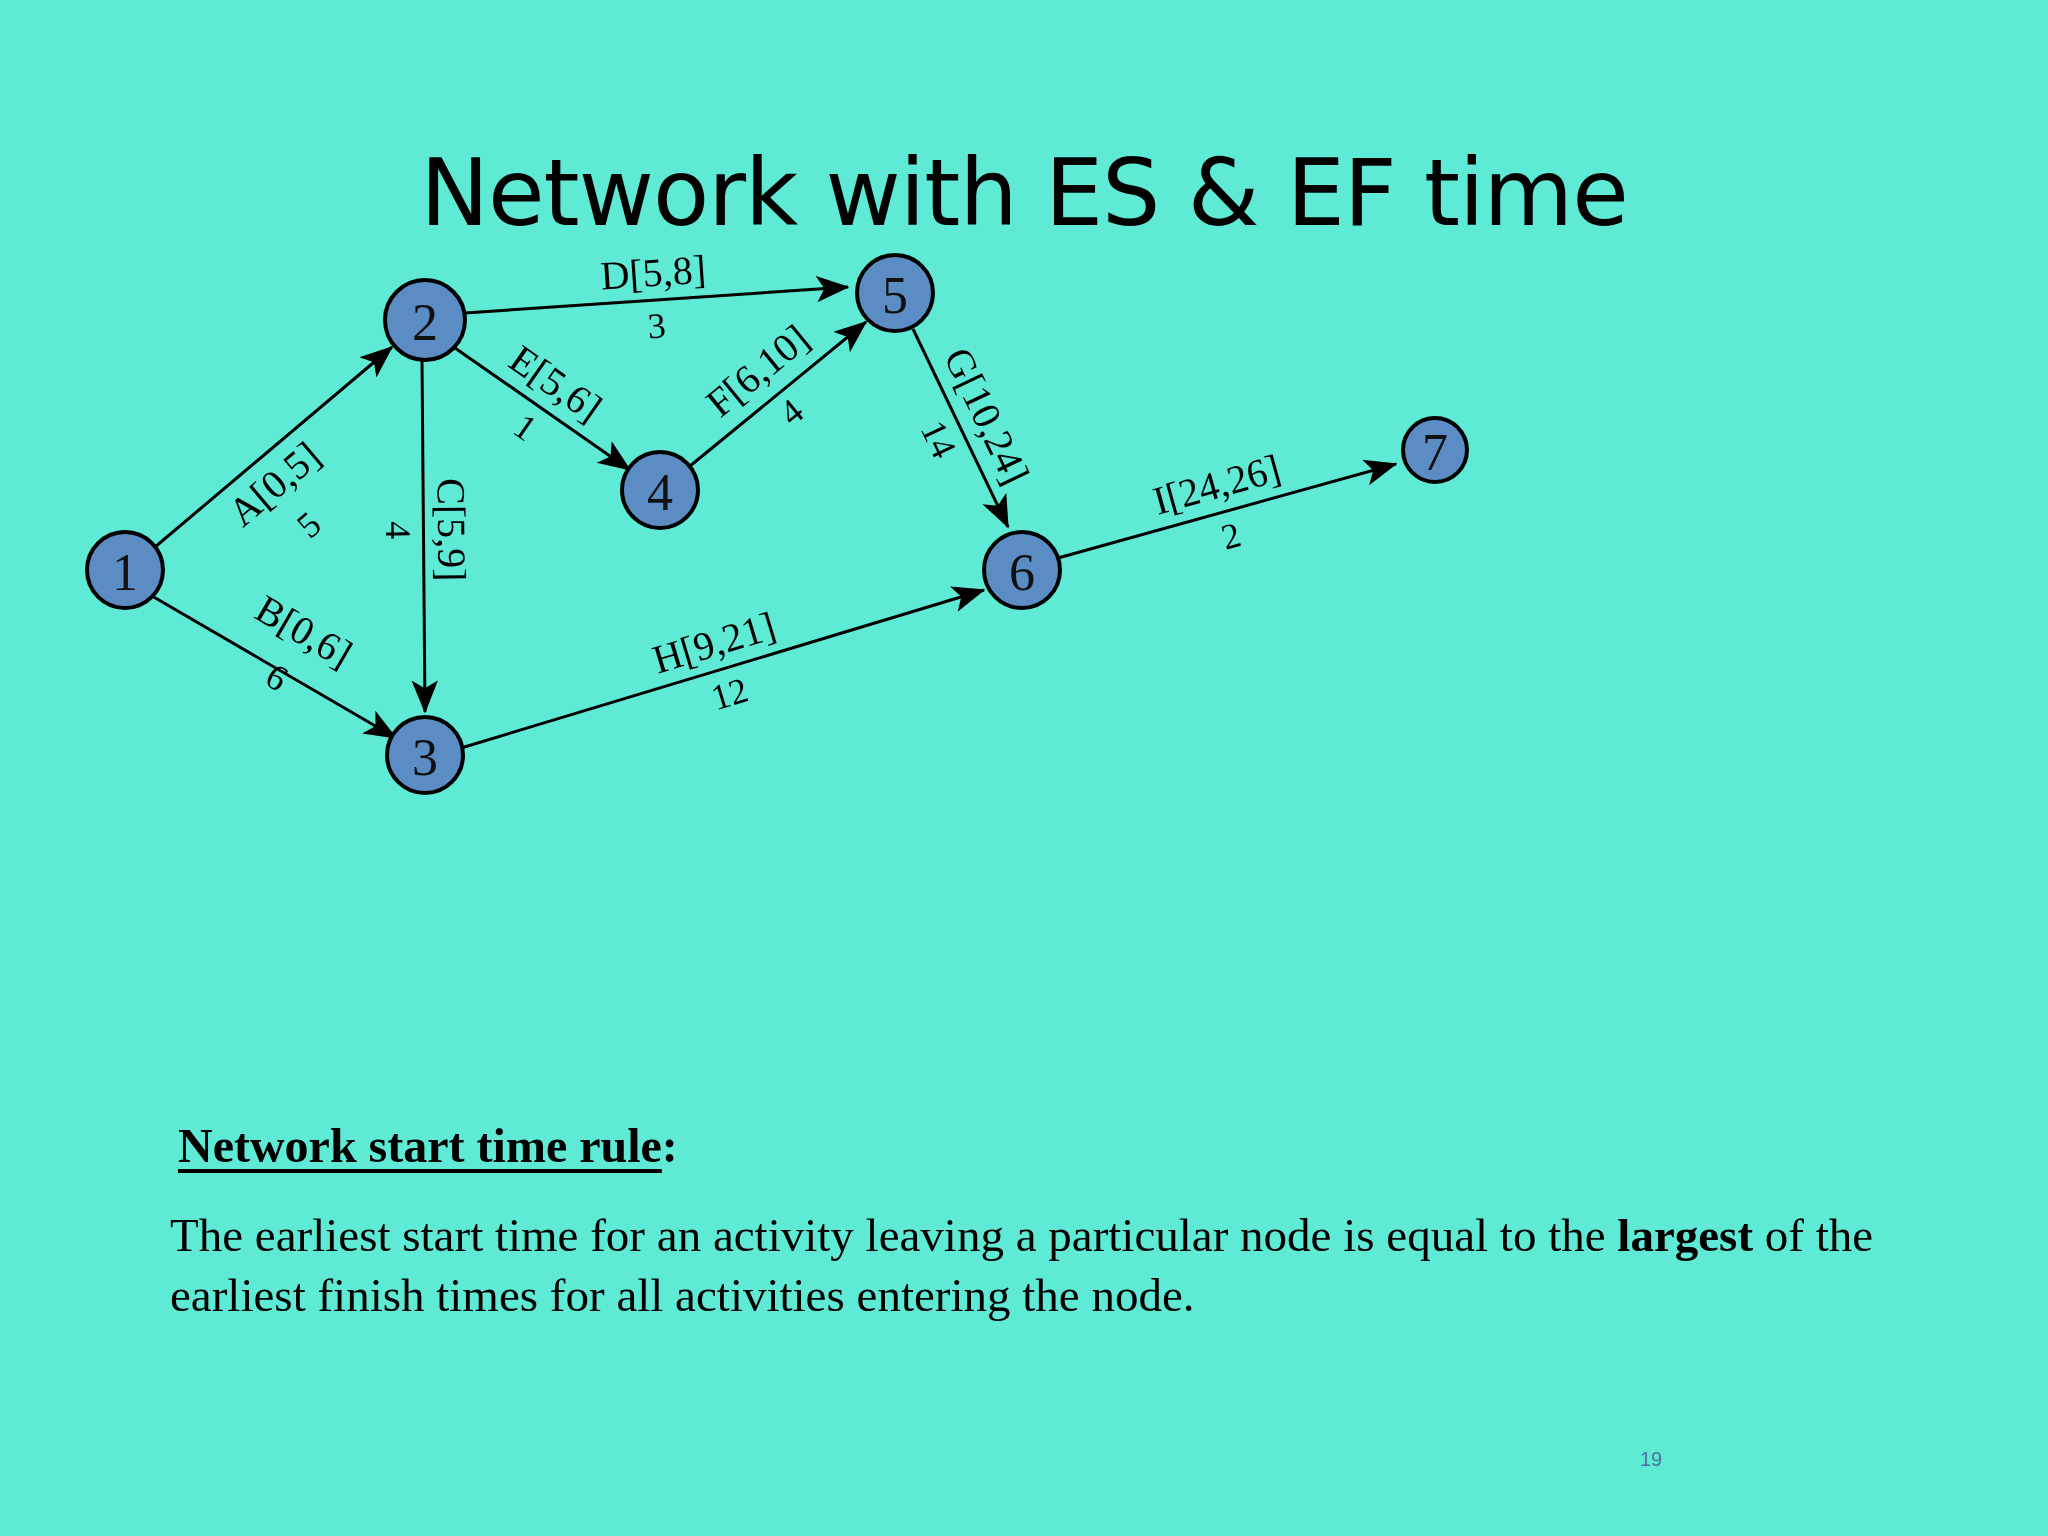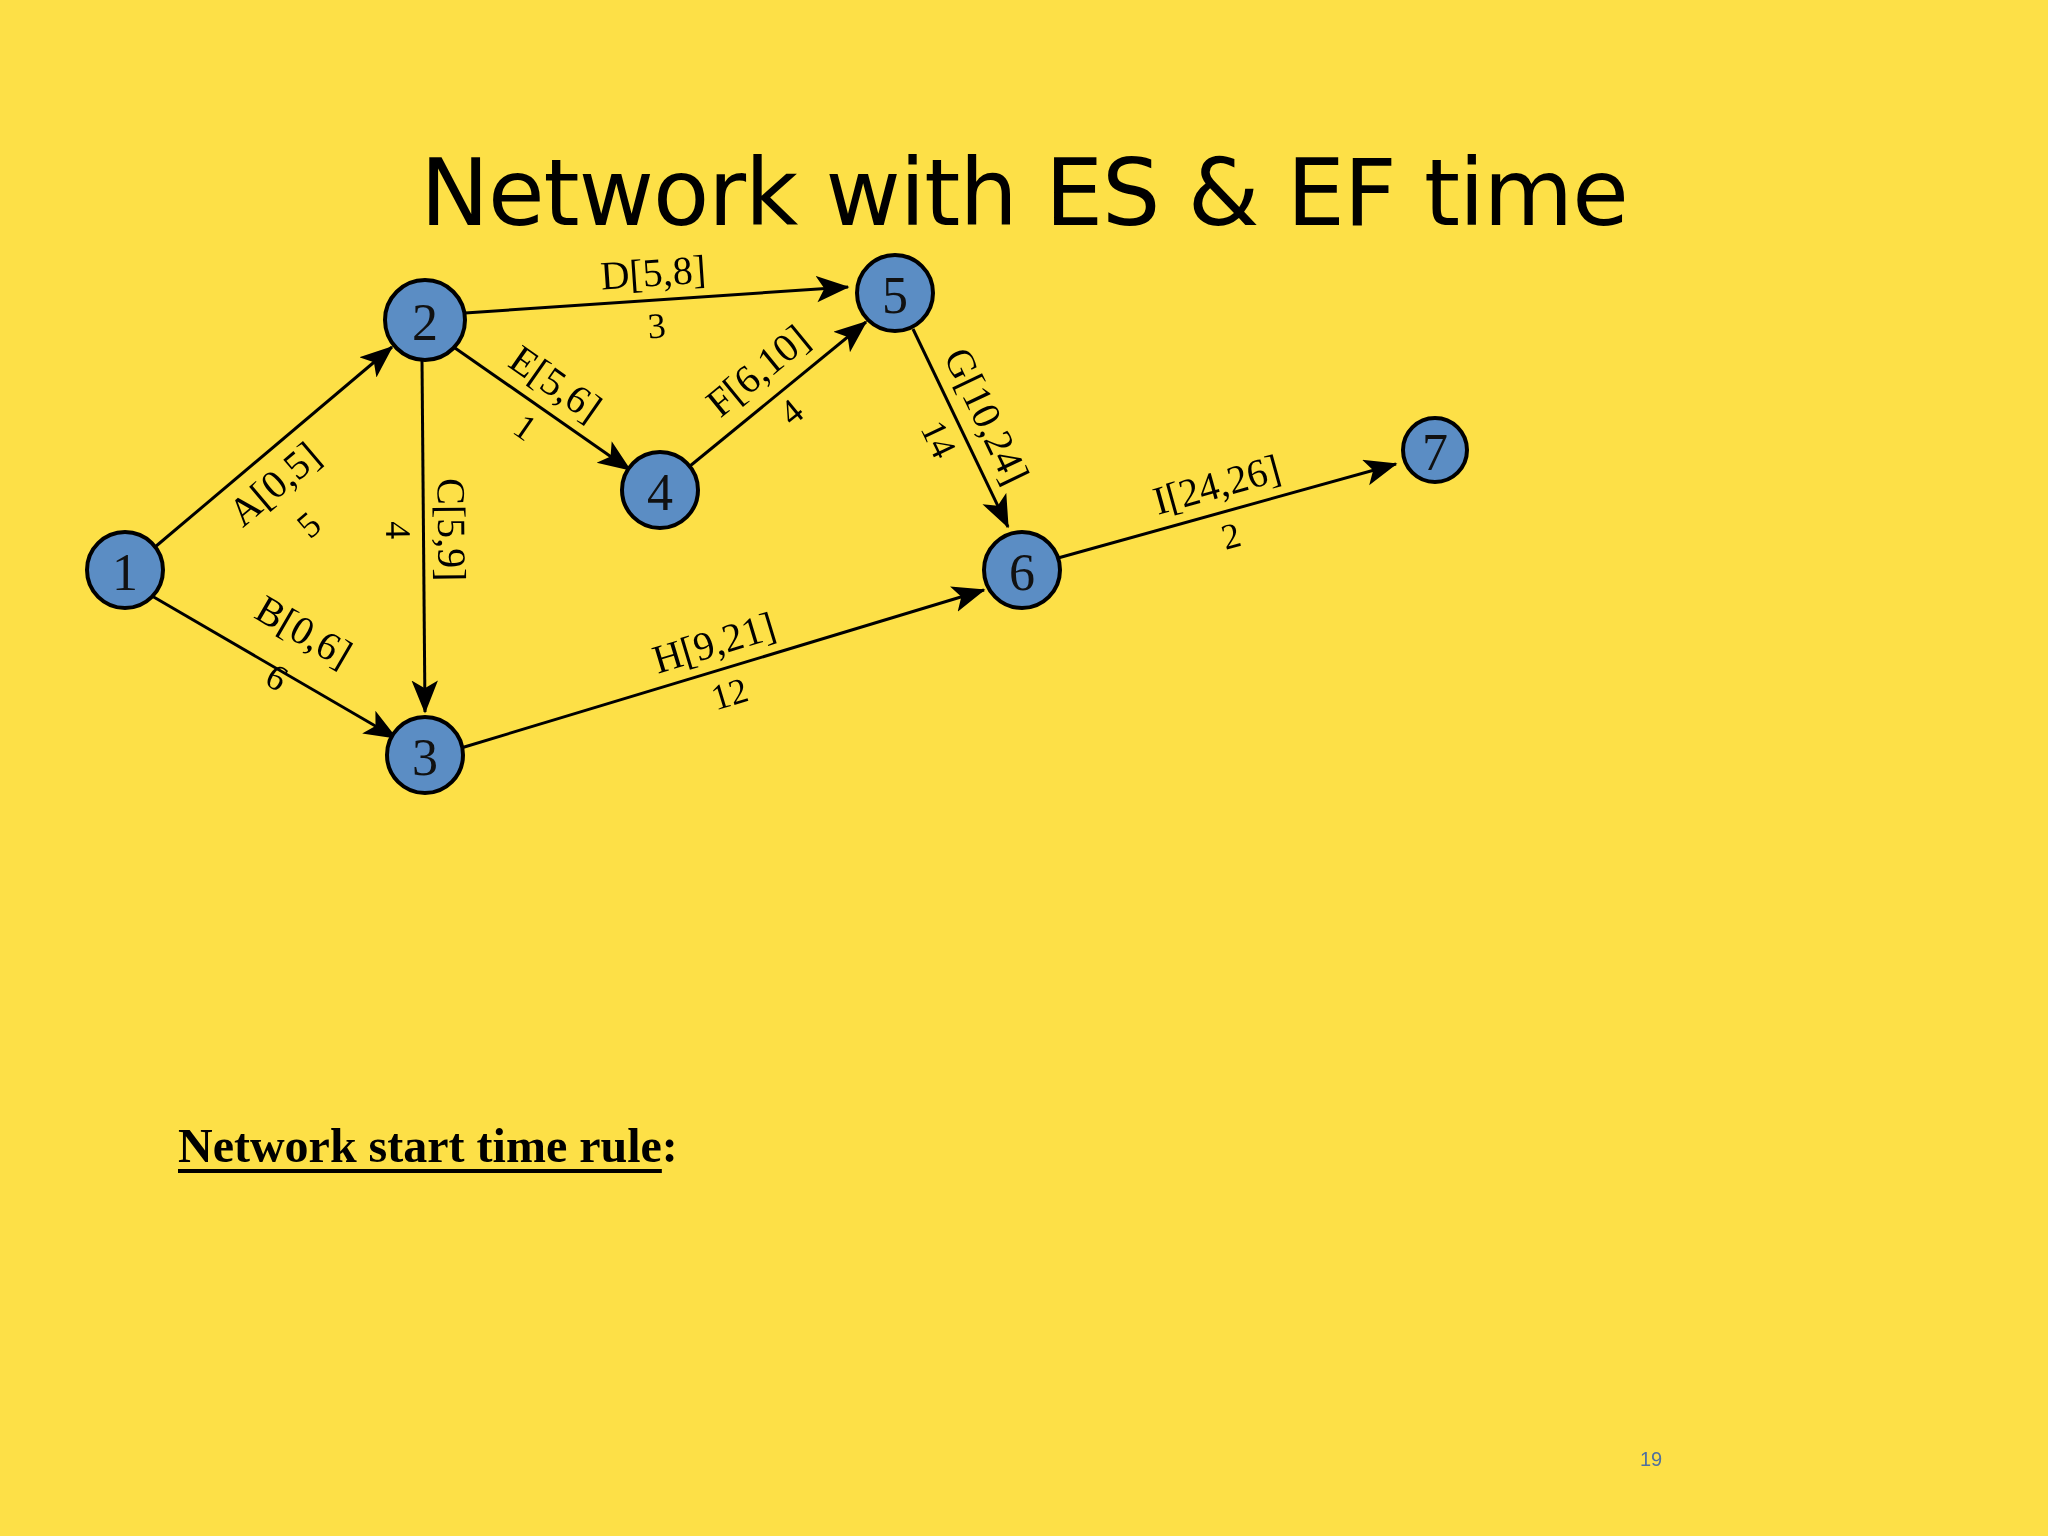--- a/index.html
+++ b/index.html
@@ -13,21 +13,21 @@
     position: relative;
     overflow: hidden;
     font-family: "Liberation Serif", serif;
   }
 
   #slide {
     position: absolute;
     left: 0; top: 0;
     width: 2048px;
     height: 1536px;
-    background: #fde047;
+    background: #5eead4;
   }
 
   
   #slide-title {
     position: absolute;
     left: 0;
     top: 148px;
     width: 2048px;
     text-align: center;
     font-family: "DejaVu Sans", sans-serif;
@@ -226,16 +226,19 @@
         <text class="node-label" x="1435" y="452">7</text>
       </g>
 
     </svg>
   </div>
 
   <div id="rule-heading">
     <span class="underlined">Network start time rule</span><span>:</span>
   </div>
 
+  <div id="rule-body">
+    <span> The earliest start time for an activity leaving a particular node is equal to the </span><b>largest</b><span> of the earliest finish times for all activities entering the node.</span>
+  </div>
 
   <div id="page-number">19</div>
 
 </div>
 
 </body></html>

